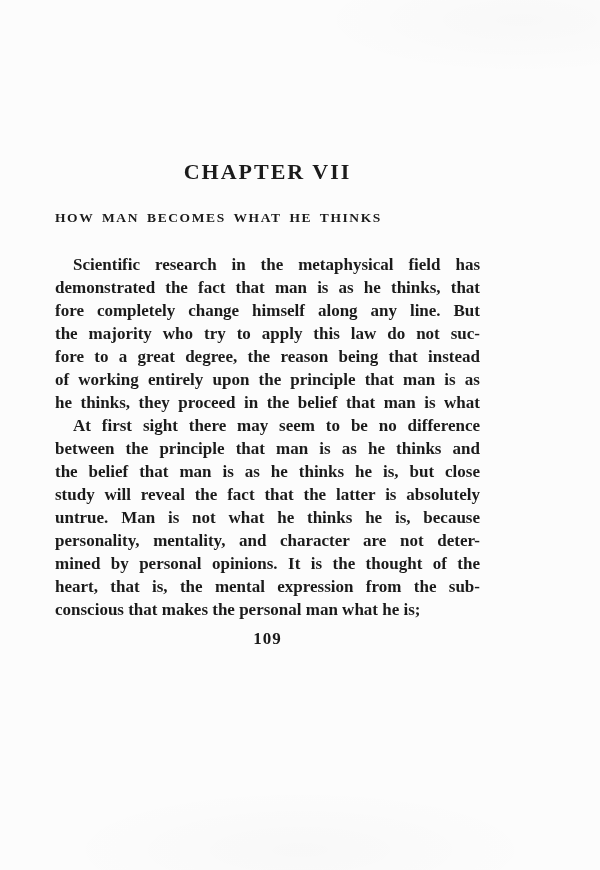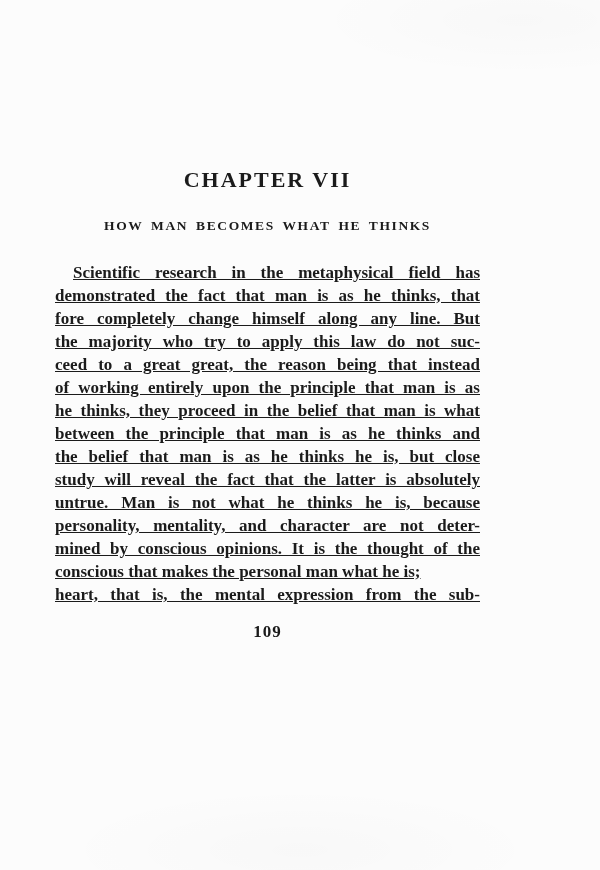--- a/index.html
+++ b/index.html
@@ -19,96 +19,96 @@
       radial-gradient(ellipse 350px 90px at 300px 850px, rgba(0,0,0,0.015), transparent 70%),
       var(--paper, #fcfcfc);
     font-family: "Liberation Serif", "DejaVu Serif", serif;
     font-weight: bold;
     color: var(--ink, #1b1b1b);
   }
 
   .content {
     position: absolute;
     left: 55px;
-    top: 8px;
+    top: 0;
     width: 425px;
   }
 
   .chapter-heading {
     margin-top: 160px;
     text-align: center;
     font-size: 22px;
     line-height: 1.1;
     letter-spacing: 2px;
     font-weight: bold;
   }
 
   .chapter-subtitle {
     margin-top: 27px;
-    text-align: center;
+    text-align: left;
     font-size: 13.5px;
     line-height: 1.1;
     letter-spacing: 1.6px;
     word-spacing: 3px;
     font-weight: bold;
   }
 
   .body-text {
     margin-top: 27px;
     font-size: 17px;
   }
 
   .paragraph { margin: 0; }
 
   .line {
     line-height: 23px;
     text-align: justify;
     text-align-last: justify;
     text-justify: inter-word;
     white-space: normal;
-    text-decoration: underline;
   }
 
   .line.first { text-indent: 18px; }
 
   .line.last {
     text-align-last: left;
   }
 
   .page-number {
-    margin-top: 16px;
+    margin-top: 8px;
     width: 425px;
     text-align: center;
     font-size: 17px;
     letter-spacing: 1px;
   }
 </style>
 </head>
 <body>
 
 <div class="scan-page">
   <div class="content">
     <h1 class="chapter-heading">CHAPTER VII</h1>
     <h2 class="chapter-subtitle">HOW MAN BECOMES WHAT HE THINKS</h2>
     <div class="body-text">
         <div class="paragraph">
           <div class="line first">Scientific research in the metaphysical field has</div>
           <div class="line">demonstrated the fact that man is as he thinks, that</div>
           <div class="line">fore completely change himself along any line.  But</div>
           <div class="line">the majority who try to apply this law do not suc-</div>
-          <div class="line">ceed to a great great, the reason being that instead</div>
+          <div class="line">fore to a great degree, the reason being that instead</div>
           <div class="line">of working entirely upon the principle that man is as</div>
           <div class="line">he thinks, they proceed in the belief that man is what</div>
         </div>
         <div class="paragraph">
+          <div class="line first">At first sight there may seem to be no difference</div>
           <div class="line">between the principle that man is as he thinks and</div>
           <div class="line">the belief that man is as he thinks he is, but close</div>
           <div class="line">study will reveal the fact that the latter is absolutely</div>
           <div class="line">untrue.  Man is not what he thinks he is, because</div>
           <div class="line">personality, mentality, and character are not deter-</div>
-          <div class="line">mined by conscious opinions.  It is the thought of the</div>
+          <div class="line">mined by personal opinions.  It is the thought of the</div>
+          <div class="line">heart, that is, the mental expression from the sub-</div>
           <div class="line last">conscious that makes the personal man what he is;</div>
-          <div class="line">heart, that is, the mental expression from the sub-</div>
         </div>
       </div>
     <div class="page-number">109</div>
   </div>
 </div>
 
 </body></html>

